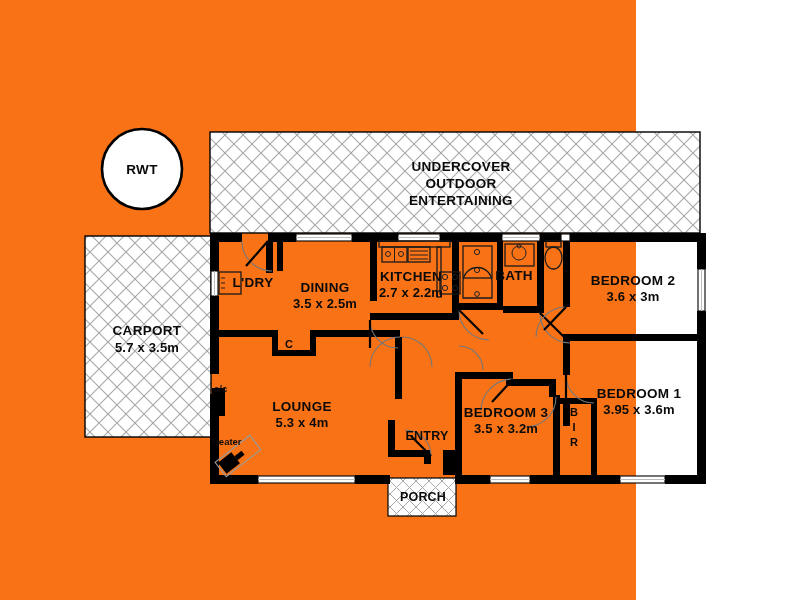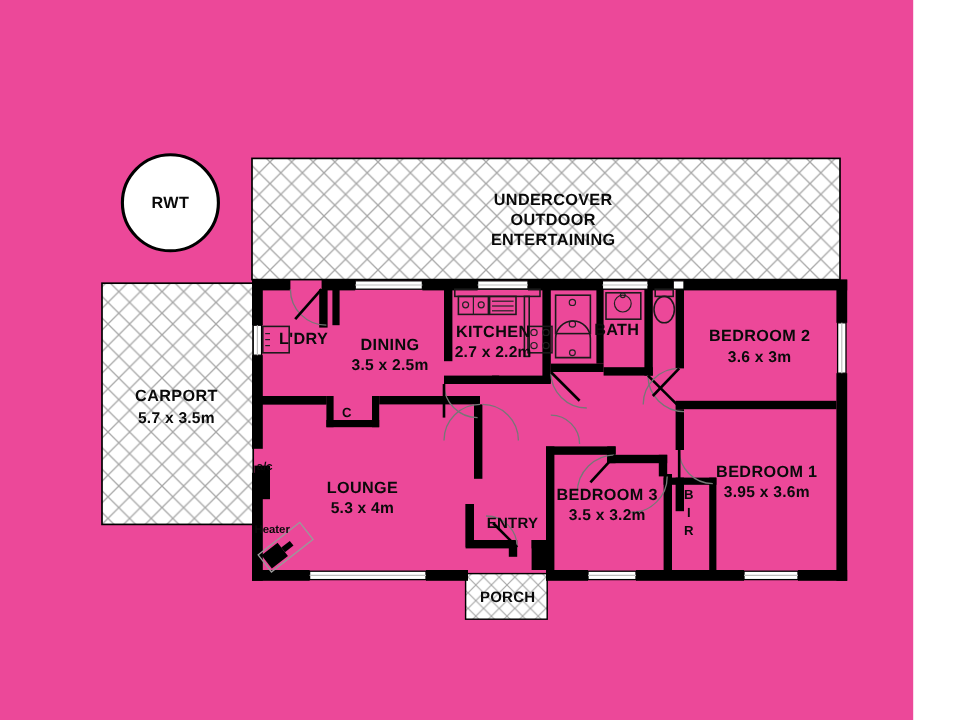--- a/index.html
+++ b/index.html
@@ -8,23 +8,23 @@
     background: #ffffff;
   }
   body {
     width: 800px;
     height: 600px;
     overflow: hidden;
     font-family: "Liberation Sans", sans-serif;
   }
   #floorplan-root {
     position: relative;
-    width: 761px;
+    width: 636px;
     height: 600px;
-    background: #ec4899;
+    background: #f97316;
   }
   svg.plan {
     display: block;
     width: 800px;
     height: 600px;
   }
   .rm-label {
     font-family: "Liberation Sans", sans-serif;
     font-weight: bold;
     fill: #0a0a0a;

